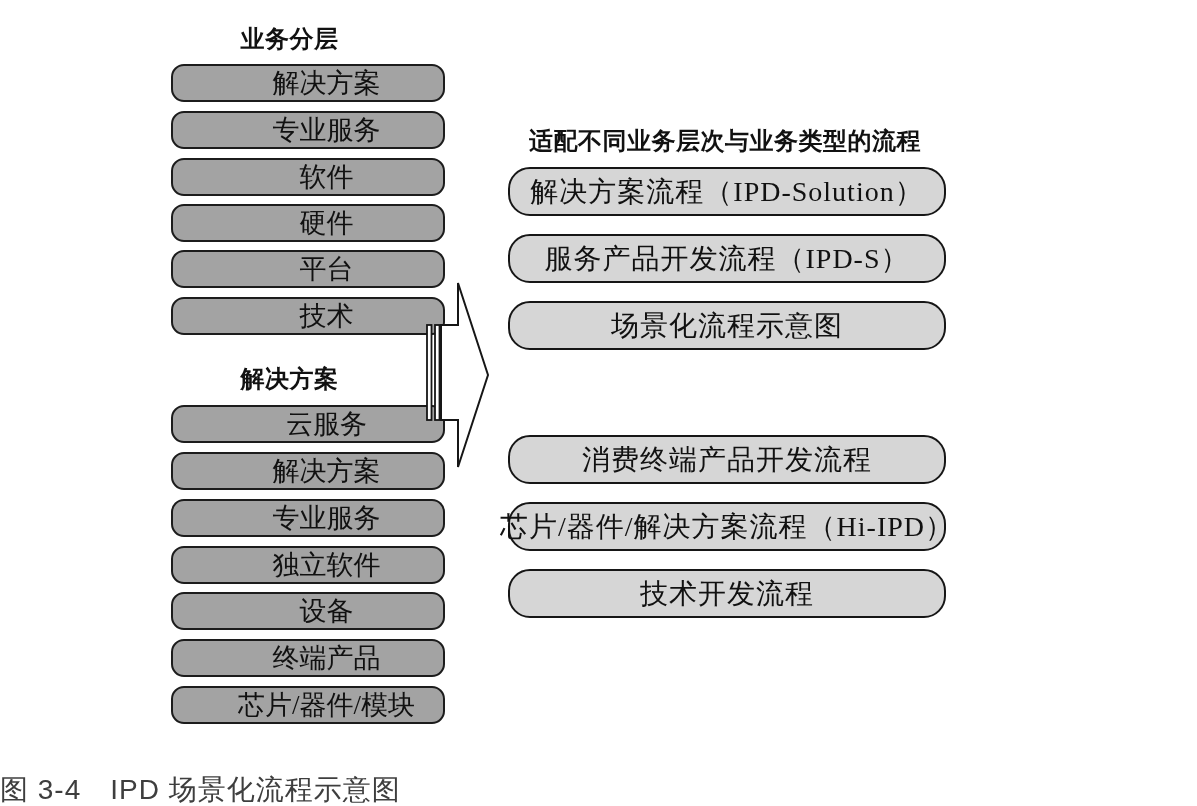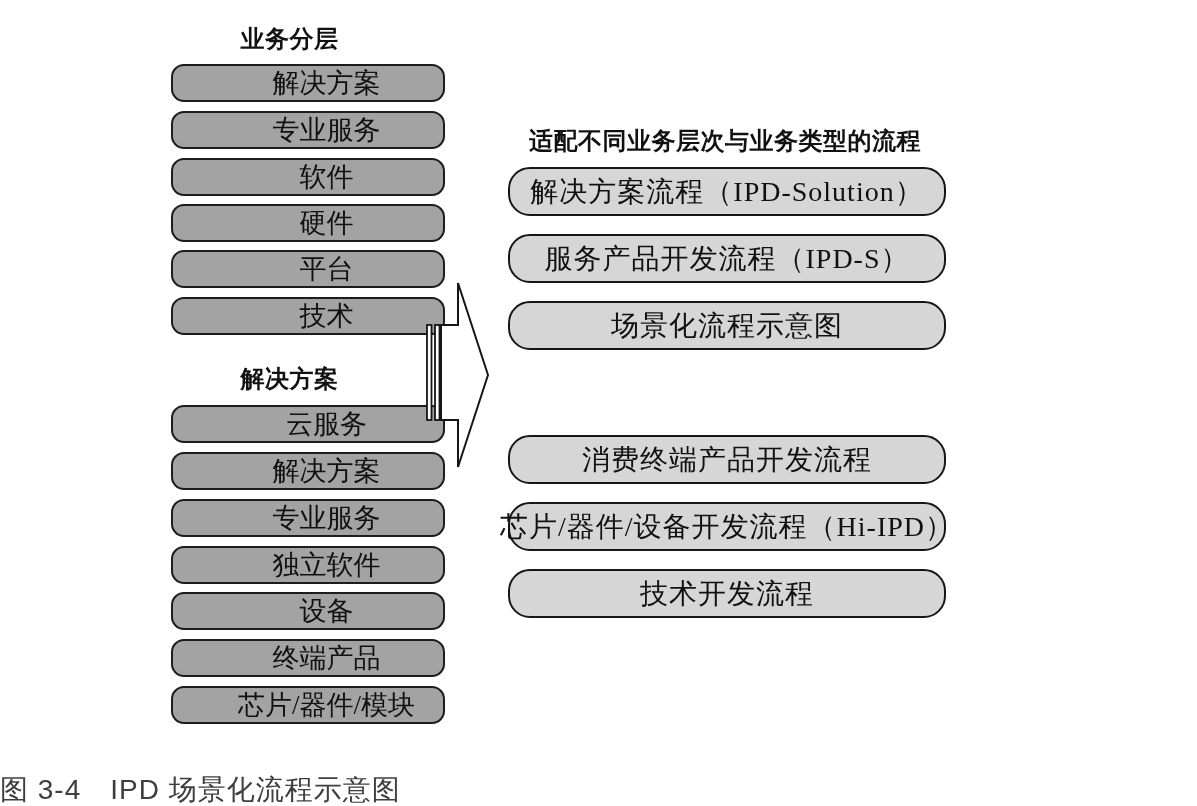--- a/index.html
+++ b/index.html
@@ -113,18 +113,18 @@
       <polygon points="21,59 38,59 38,17 68,109 38,201 38,154 21,154" fill="#ffffff" stroke="#161616" stroke-width="2"></polygon>
     </svg>
   </div>
 
   <div class="hdr" style="left:497px; top:128px; width:456px;">适配不同业务层次与业务类型的流程</div>
 
   <div class="gbox" style="top:167px">解决方案流程（IPD-Solution）</div>
   <div class="gbox" style="top:234px">服务产品开发流程（IPD-S）</div>
   <div class="gbox" style="top:301px">场景化流程示意图</div>
   <div class="gbox" style="top:435px">消费终端产品开发流程</div>
-  <div class="gbox" style="top:502px">芯片/器件/设备开发流程（Hi-IPD）</div>
+  <div class="gbox" style="top:502px">芯片/器件/解决方案流程（Hi-IPD）</div>
   <div class="gbox" style="top:569px">技术开发流程</div>
 
   <div class="caption">图 3-4　IPD 场景化流程示意图</div>
 
 </div>
 
 </body></html>

